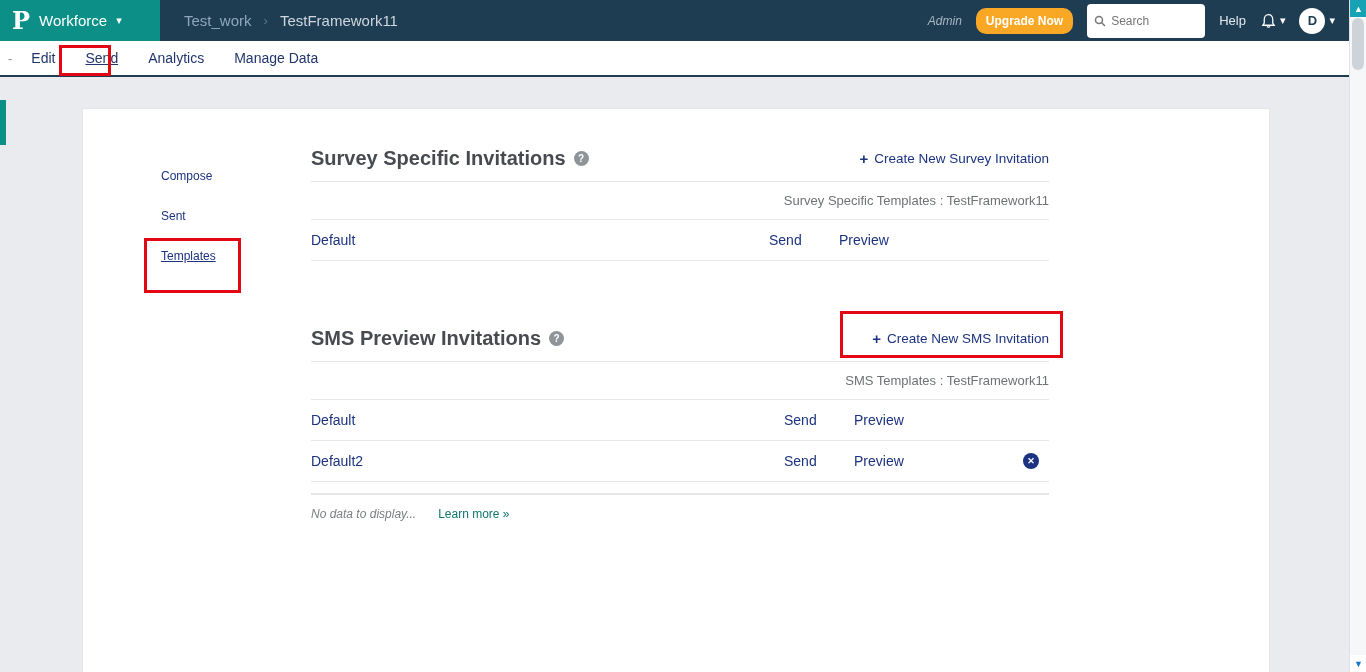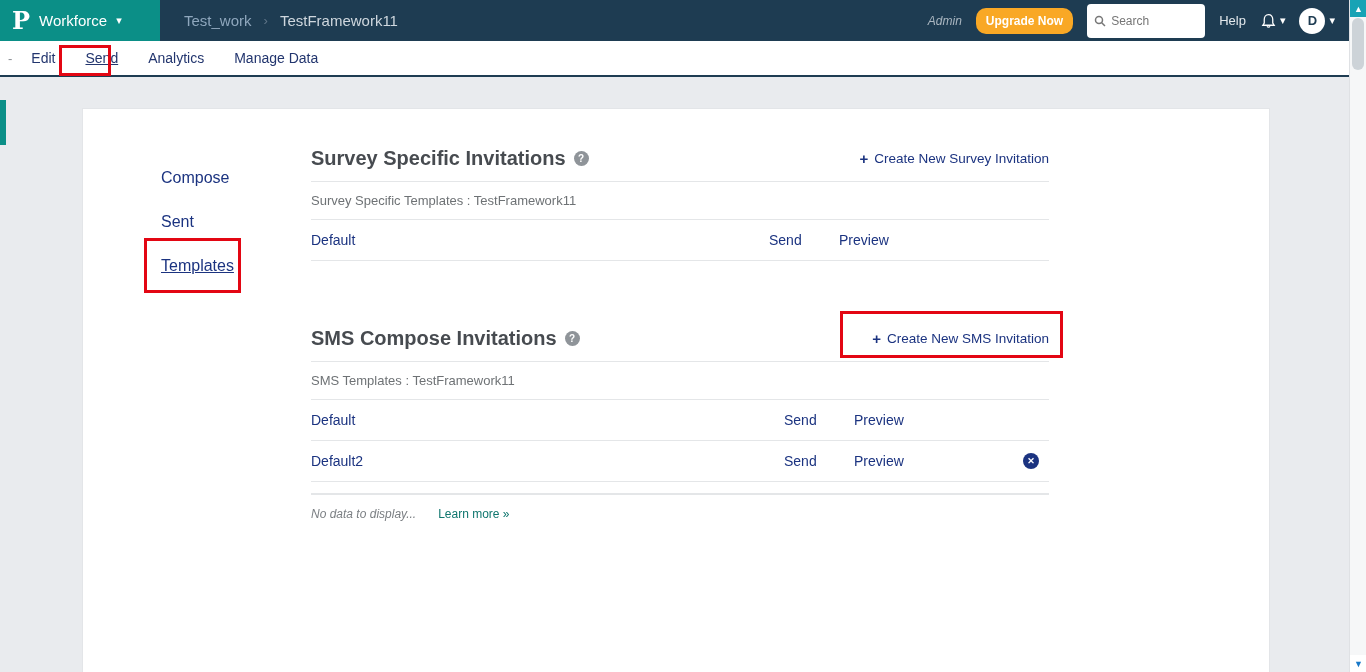--- a/index.html
+++ b/index.html
@@ -41,35 +41,35 @@
   .tab.active { text-decoration:underline; }
 
   
   .card { position:absolute; left:82px; top:108px; width:1188px; height:620px;
     background:#fff; border:1px solid #e3e5e8; z-index:1; }
   .side-accent { position:absolute; left:0; top:100px; width:6px; height:45px;
     background:#0b8f87; z-index:3; }
 
   .compose-nav { position:absolute; left:78px; top:60px; display:flex;
     flex-direction:column; gap:26px; }
-  .compose-nav .nav-item { font-size:16px; color:#1b3380; cursor:pointer; }
+  .compose-nav .nav-item { font-size:12px; color:#1b3380; cursor:pointer; }
   .compose-nav .nav-item.active { text-decoration:underline; }
 
   .main-col { position:absolute; left:228px; top:0; width:738px; }
   .sec-head { display:flex; align-items:center; justify-content:space-between; }
   .sec-title-wrap { display:flex; align-items:center; gap:8px; }
   .sec-title { font-size:20px; font-weight:bold; color:#474b50; }
   .help-badge { width:15px; height:15px; border-radius:50%; background:#8f9499; color:#fff;
     font-size:10px; font-weight:bold; display:inline-flex; align-items:center;
     justify-content:center; cursor:pointer; }
   .create-link { display:flex; align-items:center; gap:6px; color:#1b3380; font-size:13.5px;
     cursor:pointer; }
   .plus-glyph { font-weight:bold; font-size:15px; color:#1b3380; }
   .divider { border-top:1px solid #e4e6e8; margin:0; }
-  .sub-row { font-size:13px; color:#6e7275; padding:11px 0; }
+  .sub-row { font-size:13px; color:#6e7275; padding:11px 0;text-align:right; }
   .data-row { display:flex; align-items:center; padding:12px 0; font-size:14px; }
   .row-name { color:#1b3380; cursor:pointer; flex:0 0 458px; }
   .row-name.sms { flex:0 0 473px; }
   .row-action { color:#1b3380; cursor:pointer; }
   .row-send { flex:0 0 70px; }
   .row-preview { flex:1; }
   .delete-badge { width:16px; height:16px; border-radius:50%; background:#1b3380; color:#fff;
     font-size:9px; font-weight:bold; display:inline-flex; align-items:center;
     justify-content:center; cursor:pointer; margin-right:10px; }
   .empty-row { display:flex; gap:6px; padding:12px 0; font-size:12px; }
@@ -167,21 +167,21 @@
     <div class="divider"></div>
     <div class="data-row">
       <span class="row-name">Default</span>
       <span class="row-action row-send">Send</span>
       <span class="row-action row-preview">Preview</span>
     </div>
     <div class="divider"></div>
 
     <div class="sec-head" style="margin-top:66px;">
       <div class="sec-title-wrap">
-        <span class="sec-title">SMS Compose Invitations</span>
+        <span class="sec-title">SMS Preview Invitations</span>
         <span class="help-badge">?</span>
       </div>
       <div class="create-link">
         <span class="plus-glyph">+</span>
         <span>Create New SMS Invitation</span>
       </div>
     </div>
     <div class="divider" style="margin-top:11px;"></div>
     <div class="sub-row">SMS Templates : TestFramework11</div>
     <div class="divider"></div>

